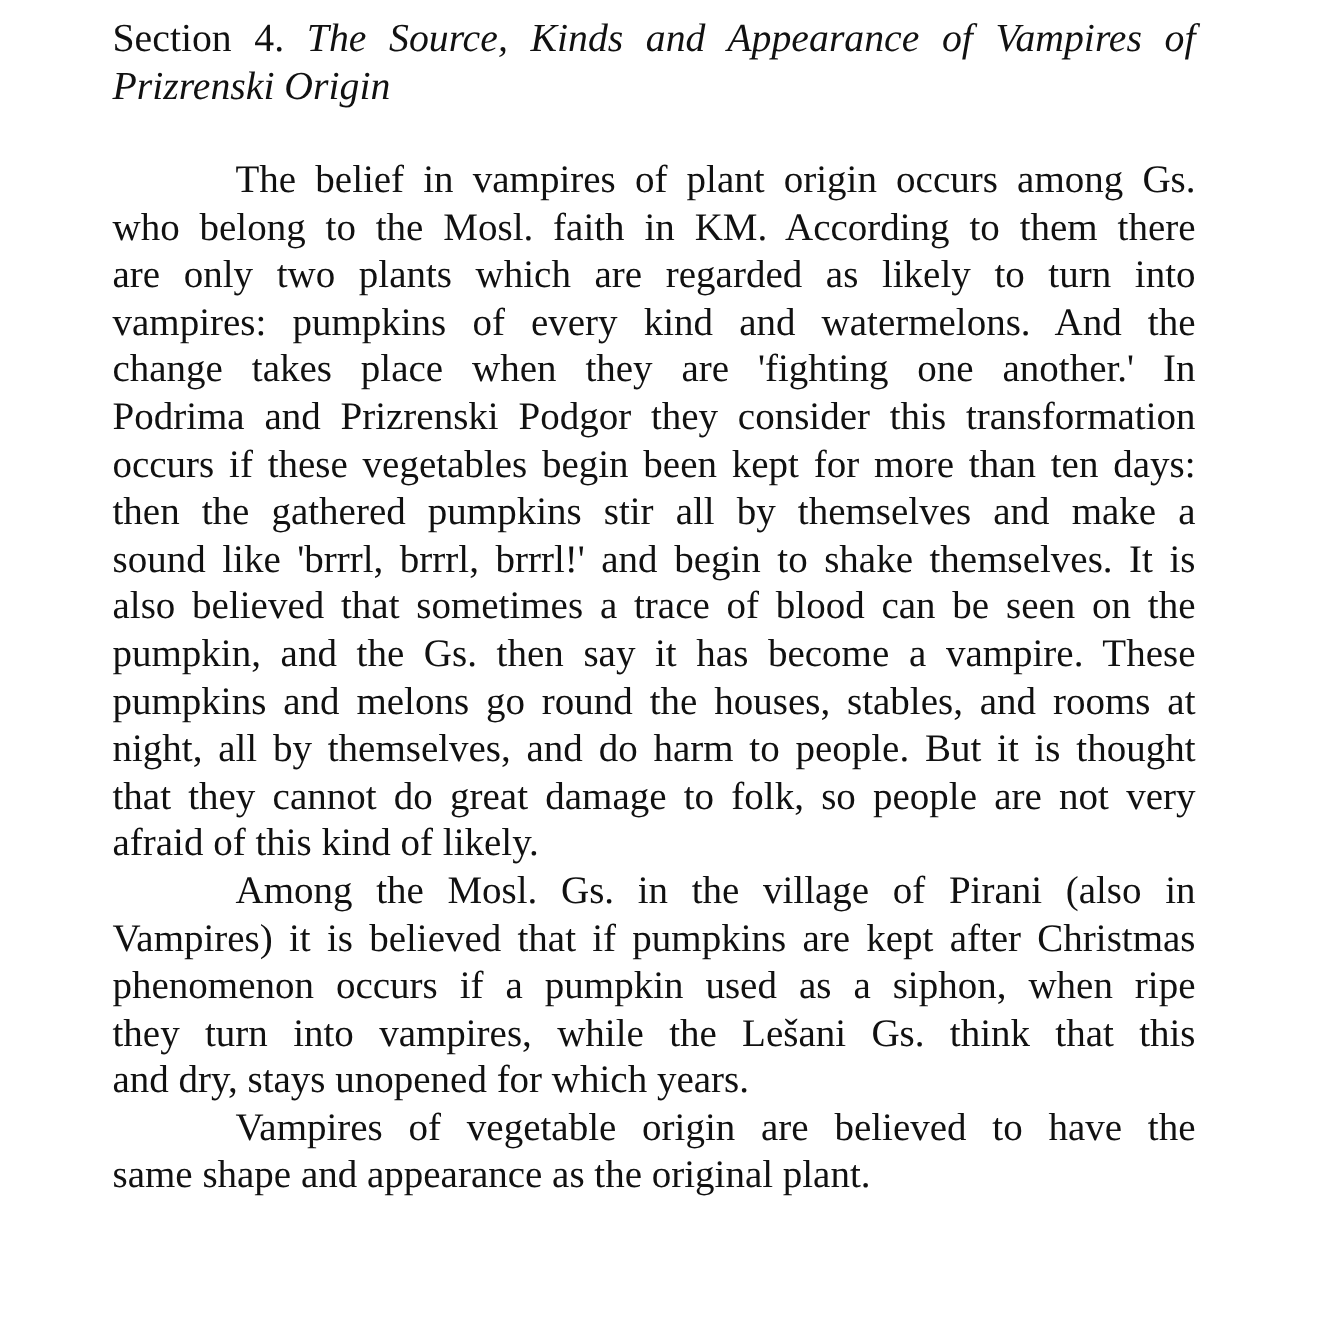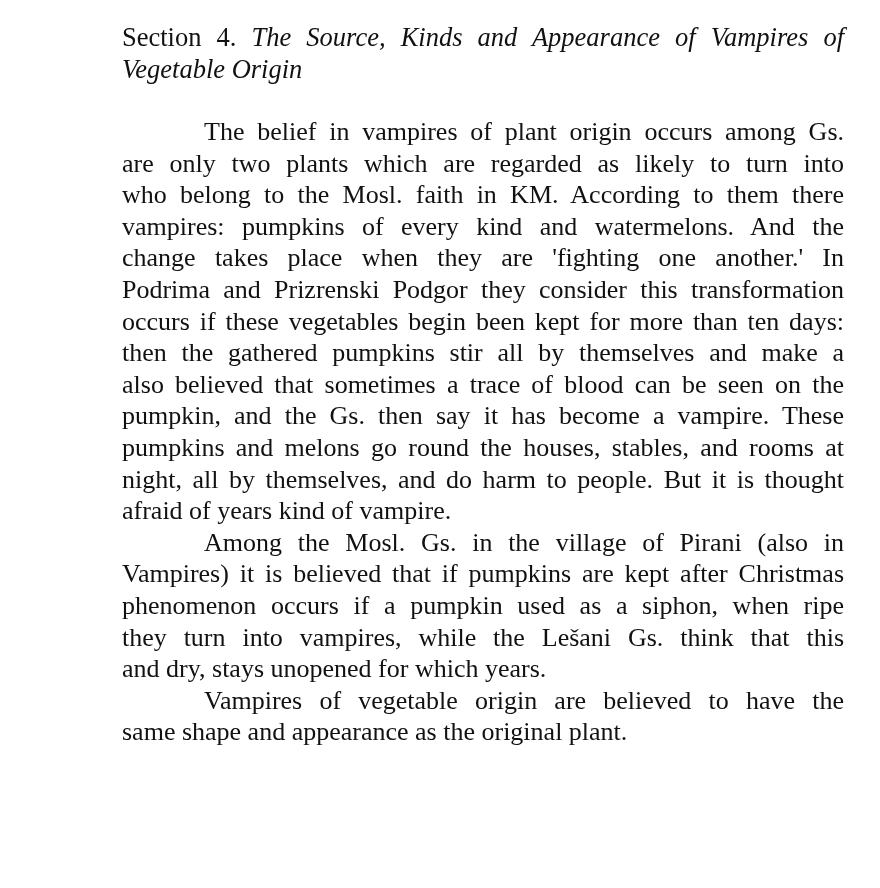--- a/index.html
+++ b/index.html
@@ -11,23 +11,22 @@
       width: 880px;
       height: 888px;
       position: relative;
       overflow: hidden;
       font-family: "Liberation Serif", "DejaVu Serif", serif;
       color: #111111;
     }
     .page {
       position: absolute;
       left: 75px;
-      top: 22px;
+      top: 10px;
       width: 722px;
-      margin-left: 47px;
     }
     .heading {
       font-size: 26.5px;
       line-height: 31.5px;
       margin: 0;
       font-weight: normal;
     }
     .heading .line {
       display: block;
       text-align: justify;
@@ -61,38 +60,40 @@
     .line.last {
       text-align-last: left;
     }
   </style>
 </head>
 <body>
 
 <div class="page">
   <h2 class="heading">
     <span class="line"><span>Section 4.</span> <span class="it">The Source, Kinds and Appearance of Vampires of</span></span>
-    <span class="line last it">Vegetable Origin</span>
+    <span class="line last it">Prizrenski Origin</span>
   </h2>
 
   <div class="body">
     <p class="para">
       <span class="line indent">The belief in vampires of plant origin occurs among Gs.</span>
+      <span class="line">who belong to the Mosl. faith in KM. According to them there</span>
       <span class="line">are only two plants which are regarded as likely to turn into</span>
-      <span class="line">who belong to the Mosl. faith in KM. According to them there</span>
       <span class="line">vampires: pumpkins of every kind and watermelons. And the</span>
       <span class="line">change takes place when they are 'fighting one another.' In</span>
       <span class="line">Podrima and Prizrenski Podgor they consider this transformation</span>
       <span class="line">occurs if these vegetables begin been kept for more than ten days:</span>
       <span class="line">then the gathered pumpkins stir all by themselves and make a</span>
+      <span class="line">sound like 'brrrl, brrrl, brrrl!' and begin to shake themselves. It is</span>
       <span class="line">also believed that sometimes a trace of blood can be seen on the</span>
       <span class="line">pumpkin, and the Gs. then say it has become a vampire. These</span>
       <span class="line">pumpkins and melons go round the houses, stables, and rooms at</span>
       <span class="line">night, all by themselves, and do harm to people. But it is thought</span>
-      <span class="line last">afraid of years kind of vampire.</span>
+      <span class="line">that they cannot do great damage to folk, so people are not very</span>
+      <span class="line last">afraid of this kind of likely.</span>
     </p>
 
     <p class="para">
       <span class="line indent">Among the Mosl. Gs. in the village of Pirani (also in</span>
       <span class="line">Vampires) it is believed that if pumpkins are kept after Christmas</span>
       <span class="line">phenomenon occurs if a pumpkin used as a siphon, when ripe</span>
       <span class="line">they turn into vampires, while the Lešani Gs. think that this</span>
       <span class="line last">and dry, stays unopened for which years.</span>
     </p>
 

